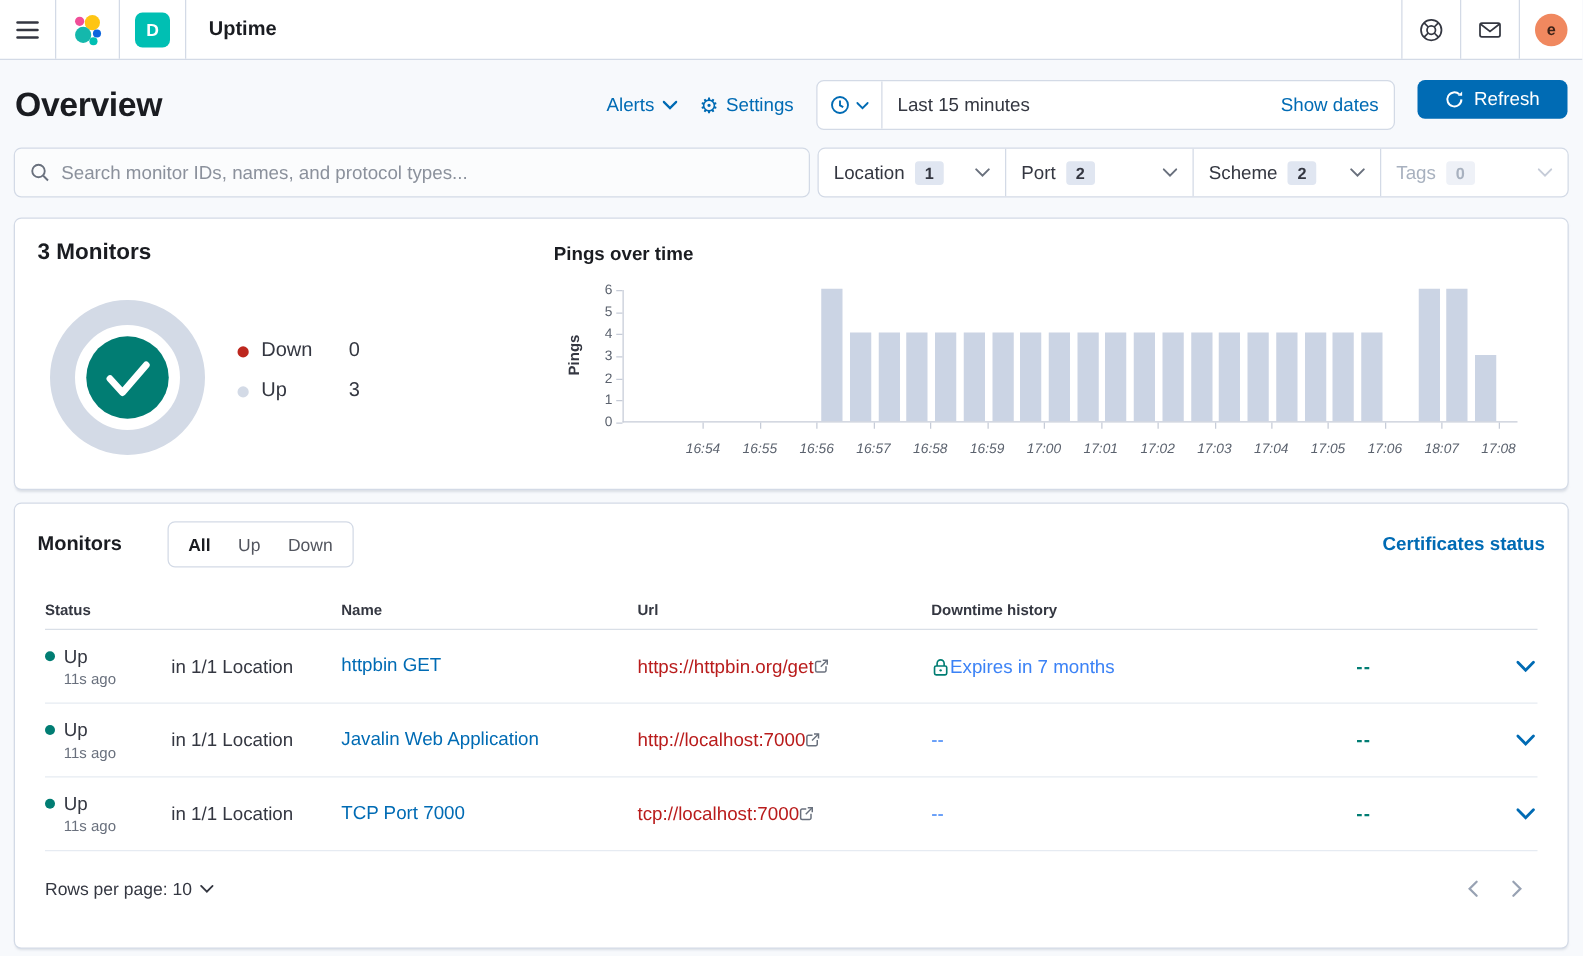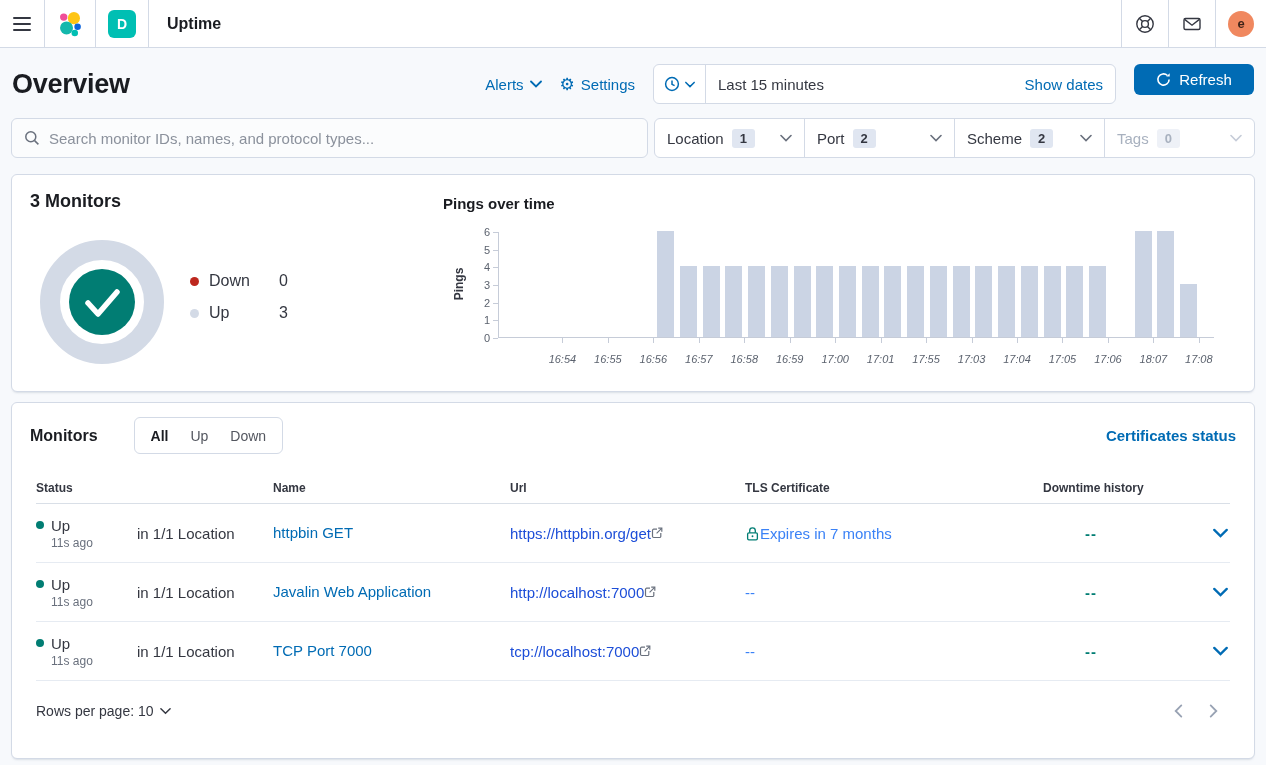--- a/index.html
+++ b/index.html
@@ -129,21 +129,21 @@
   }
   .thead { border-bottom:1px solid #d9dfe7; }
   .thead > div { font-size:12px; font-weight:700; color:#343741; padding-bottom:8px; }
   .trow { height:59px; border-bottom:1px solid #e6ebf2; }
   .status-cell { display:flex; flex-direction:column; gap:2px; }
   .status-line { display:flex; align-items:center; gap:7px; font-size:15px; color:#343741; }
   .status-dot { width:8px; height:8px; border-radius:50%; background:#017d73; }
   .ago { font-size:12px; color:#69707d; padding-left:15px; }
   .loc-cell { font-size:15px; color:#343741; }
   .name-cell a { font-size:15px; color:#006bb4; text-decoration:none; cursor:pointer; }
-  .url-cell { font-size:15px; color:#1d4ed8; display:flex; align-items:center; }
+  .url-cell { font-size:15px; color:#b91c1c; display:flex; align-items:center; }
   .tls-cell { font-size:15px; color:#3b82f6; display:flex; align-items:flex-end; }
   .down-cell { font-size:15px; font-weight:700; color:#017d73; padding-left:42px; letter-spacing:1px; }
   .expand-cell { justify-self:end; padding-right:4px; cursor:pointer; display:flex; }
   .mon-foot { display:flex; align-items:center; margin:22px 6px 6px; }
   .rpp { display:flex; align-items:center; gap:6px; font-size:14px; color:#343741; cursor:pointer; }
   .pager { margin-left:auto; display:flex; gap:26px; padding-right:12px; }
   .pager .pg { cursor:default; display:flex; }
   svg { display:block; }
 </style>
 </head>
@@ -353,21 +353,21 @@
           <div class="xtick" style="left: 266.783px;">16:57</div>
           <div class="xmark" style="left: 266.783px;"></div>
           <div class="xtick" style="left: 312.243px;">16:58</div>
           <div class="xmark" style="left: 312.243px;"></div>
           <div class="xtick" style="left: 357.704px;">16:59</div>
           <div class="xmark" style="left: 357.704px;"></div>
           <div class="xtick" style="left: 403.164px;">17:00</div>
           <div class="xmark" style="left: 403.164px;"></div>
           <div class="xtick" style="left: 448.624px;">17:01</div>
           <div class="xmark" style="left: 448.624px;"></div>
-          <div class="xtick" style="left: 494.085px;">17:55</div>
+          <div class="xtick" style="left: 494.085px;">17:02</div>
           <div class="xmark" style="left: 494.085px;"></div>
           <div class="xtick" style="left: 539.545px;">17:03</div>
           <div class="xmark" style="left: 539.545px;"></div>
           <div class="xtick" style="left: 585.005px;">17:04</div>
           <div class="xmark" style="left: 585.005px;"></div>
           <div class="xtick" style="left: 630.466px;">17:05</div>
           <div class="xmark" style="left: 630.466px;"></div>
           <div class="xtick" style="left: 675.926px;">17:06</div>
           <div class="xmark" style="left: 675.926px;"></div>
           <div class="xtick" style="left: 721.386px;">18:07</div>
@@ -388,21 +388,20 @@
       </div>
       <a class="certs-link">Certificates status</a>
     </div>
 
     <div class="mtable">
       <div class="thead">
         <div>Status</div>
         <div></div>
         <div>Name</div>
         <div>Url</div>
-        <div>TLS Certificate</div>
         <div>Downtime history</div>
         <div></div>
       </div>
 
       <div class="trow">
         <div class="status-cell">
           <div class="status-line">
               <span class="status-dot"></span>
               <span>Up</span>
             </div>

